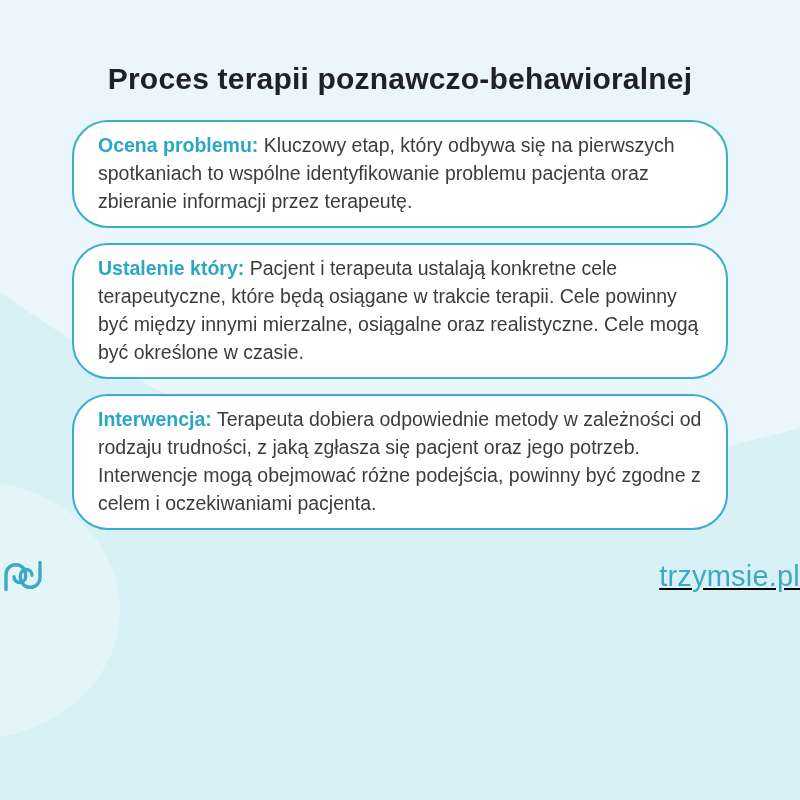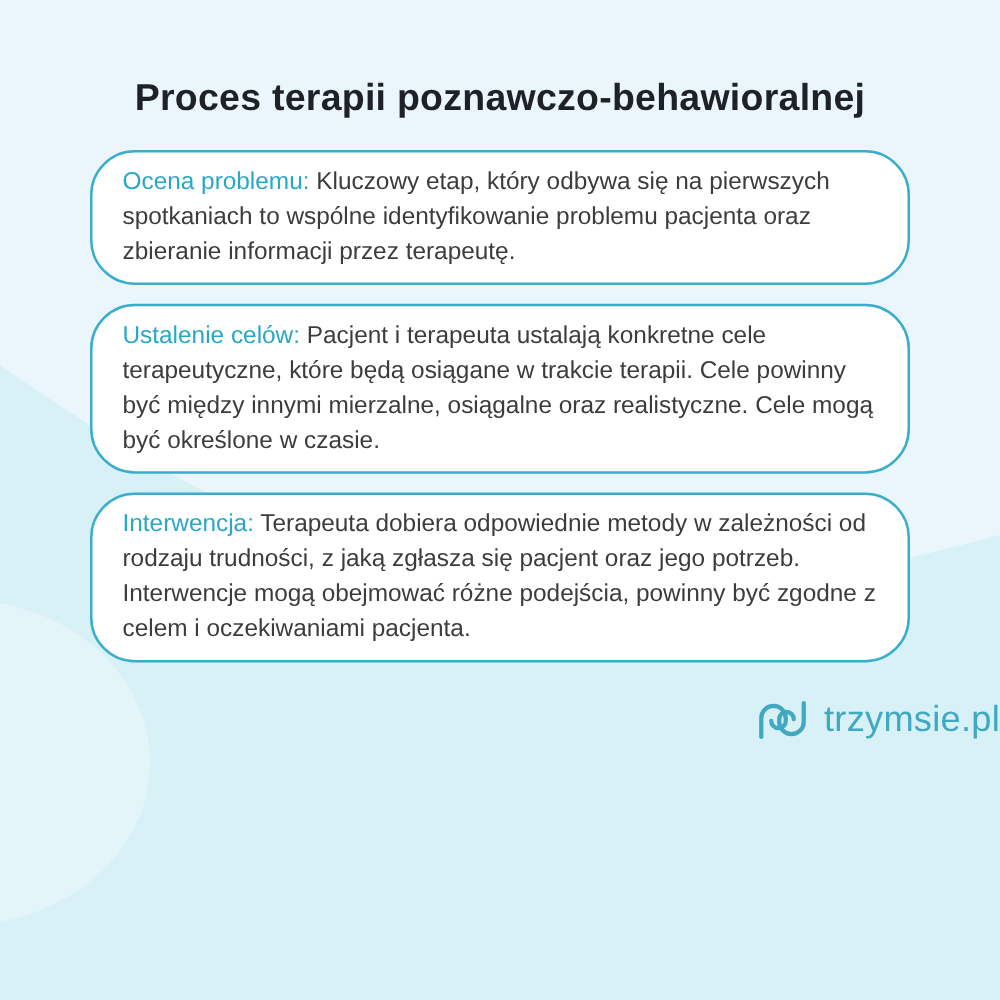--- a/index.html
+++ b/index.html
@@ -44,29 +44,30 @@
     padding: 9px 24px 11px 24px;
   }
   .card-text {
     margin: 0;
     font-size: 19.5px;
     line-height: 28px;
     color: #3c3c3e;
   }
   .card-heading {
     color: #2ba7c6;
-    font-weight: 400;
+    font-weight: 700;
   }
 
   .footer {
     margin-top: 26px;
     display: flex;
     align-items: center;
-    justify-content: flex-end;
+    justify-content: space-between;
     gap: 10px;
+    text-decoration: underline;
   }
   .logo-icon { display: block; }
   .logo-text {
     font-size: 29px;
     font-weight: 500;
     color: #3fa9c1;
     letter-spacing: 0.2px;
   }
 </style>
 </head>
@@ -84,21 +85,21 @@
 
     <h1 class="page-title">Proces terapii poznawczo-behawioralnej</h1>
 
     <main class="cards">
 
       <section class="card">
         <p class="card-text"><strong class="card-heading">Ocena problemu:</strong> <span>Kluczowy etap, który odbywa się na pierwszych spotkaniach to wspólne identyfikowanie problemu pacjenta oraz zbieranie informacji przez terapeutę.</span></p>
       </section>
 
       <section class="card">
-        <p class="card-text"><strong class="card-heading">Ustalenie celów:</strong> <span>Pacjent i terapeuta ustalają konkretne cele terapeutyczne, które będą osiągane w trakcie terapii. Cele powinny być między innymi mierzalne, osiągalne oraz realistyczne. Cele mogą być określone w czasie.</span></p>
+        <p class="card-text"><strong class="card-heading">Ustalenie który:</strong> <span>Pacjent i terapeuta ustalają konkretne cele terapeutyczne, które będą osiągane w trakcie terapii. Cele powinny być między innymi mierzalne, osiągalne oraz realistyczne. Cele mogą być określone w czasie.</span></p>
       </section>
 
       <section class="card">
         <p class="card-text"><strong class="card-heading">Interwencja:</strong> <span>Terapeuta dobiera odpowiednie metody w zależności od rodzaju trudności, z jaką zgłasza się pacjent oraz jego potrzeb. Interwencje mogą obejmować różne podejścia, powinny być zgodne z celem i oczekiwaniami pacjenta.</span></p>
       </section>
 
 
     </main>
 
     <footer class="footer">

